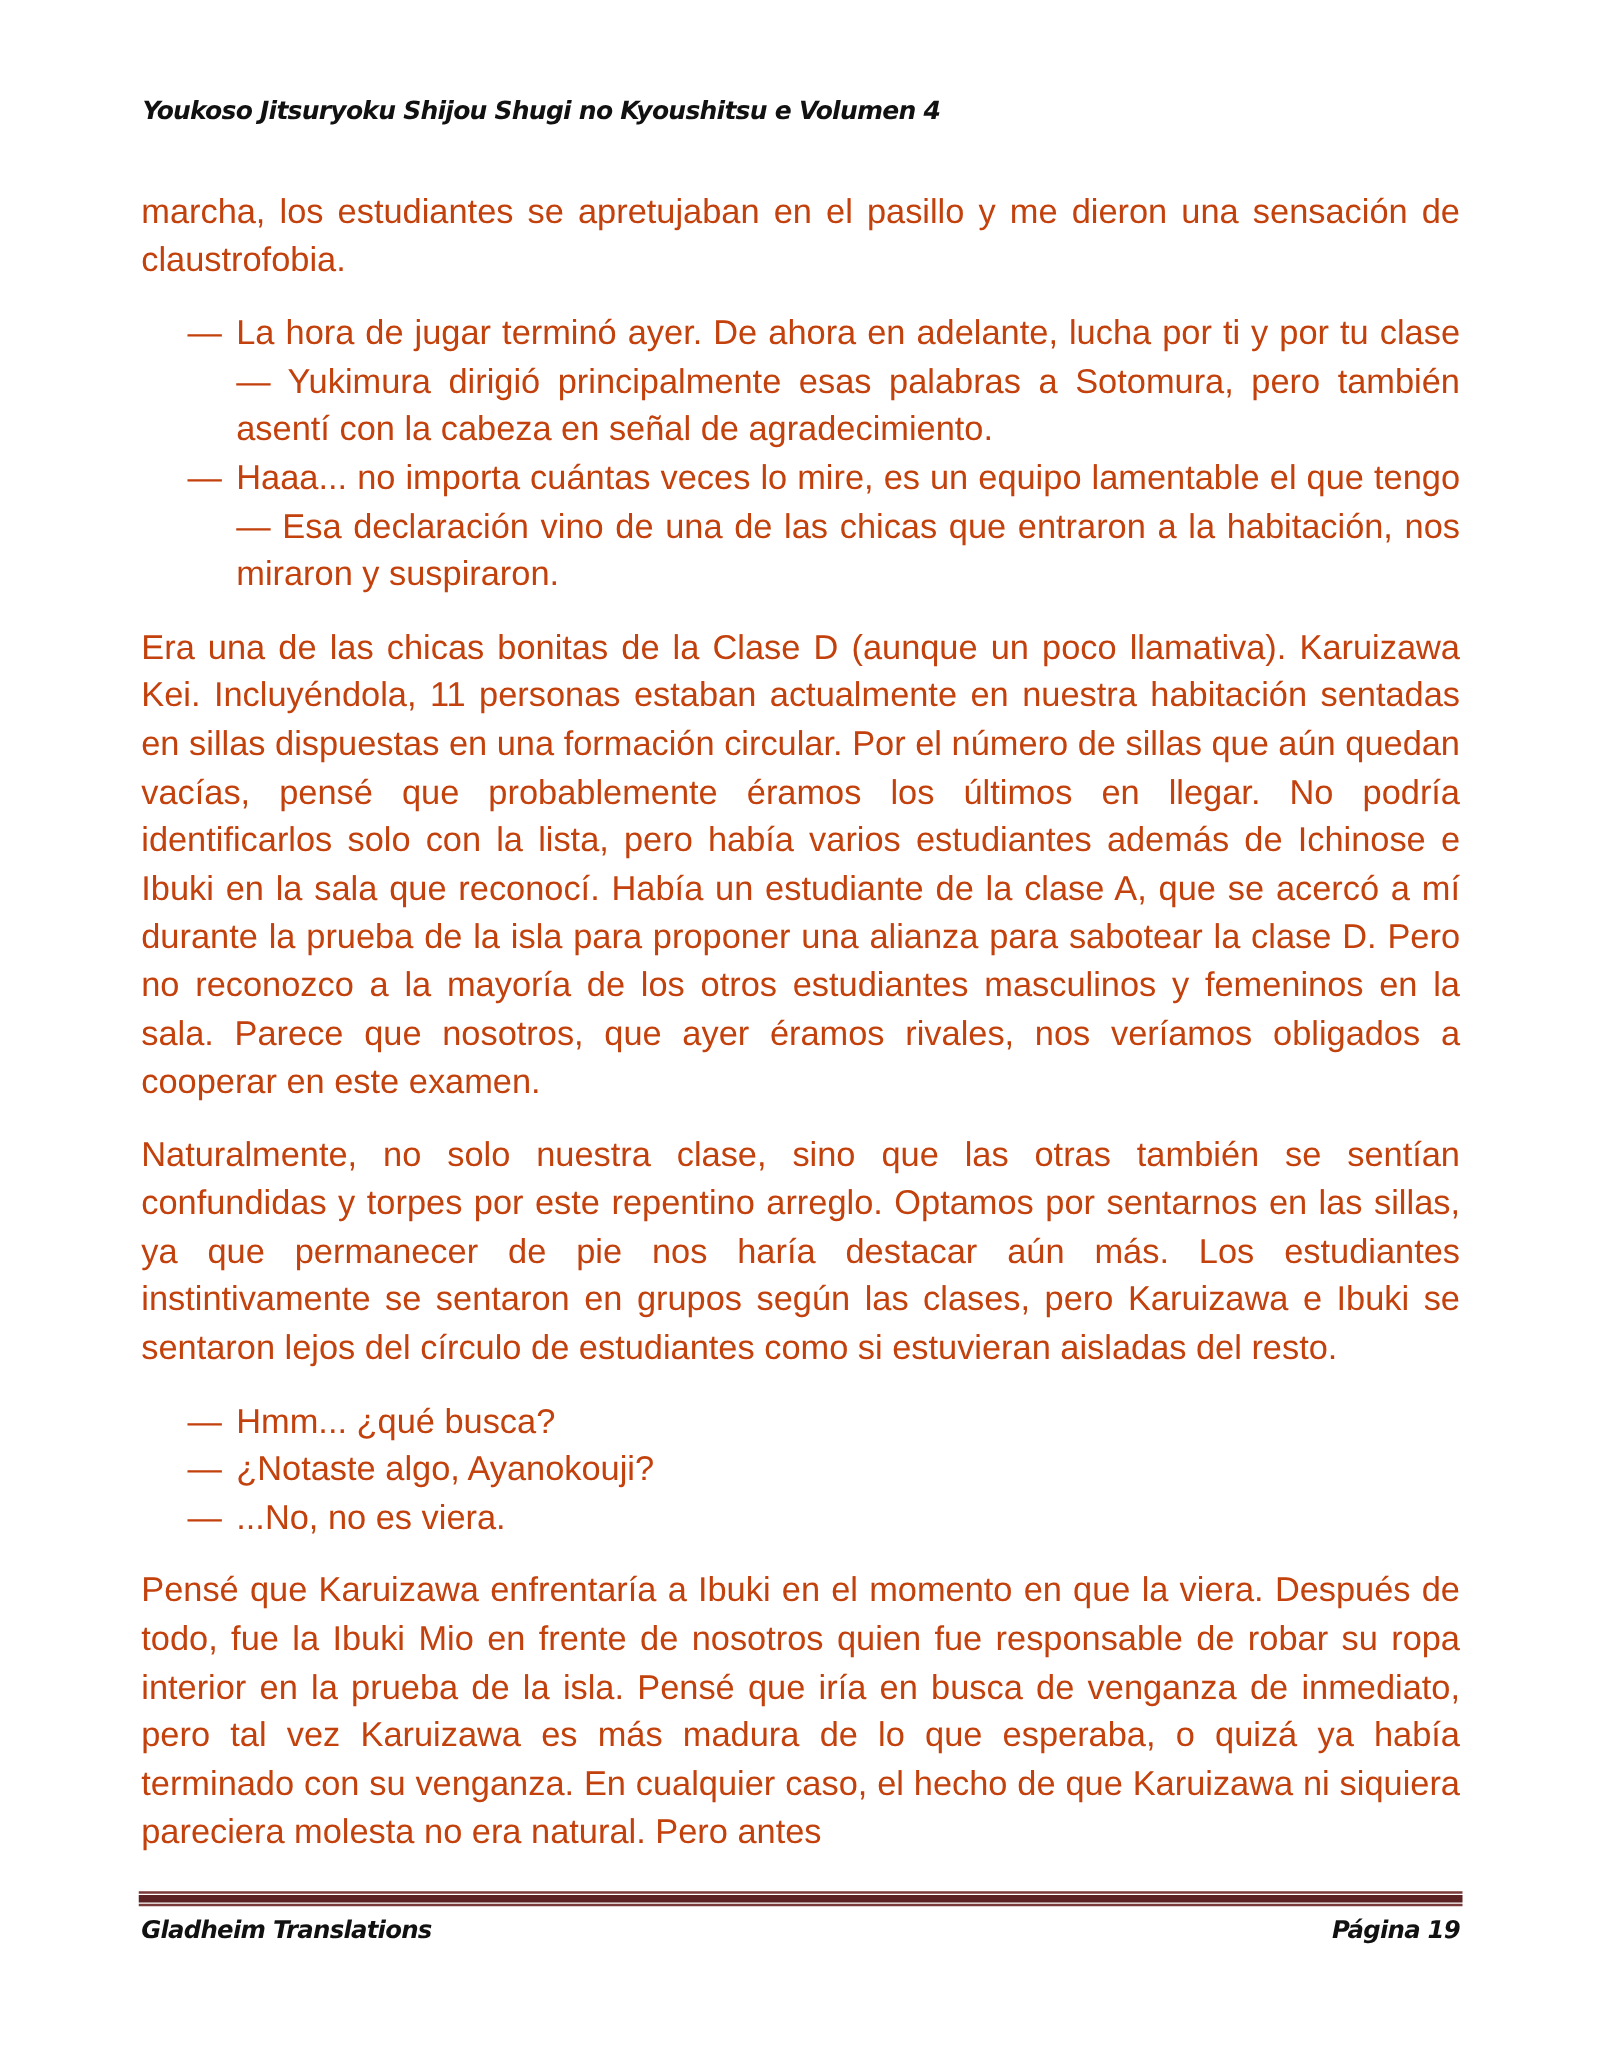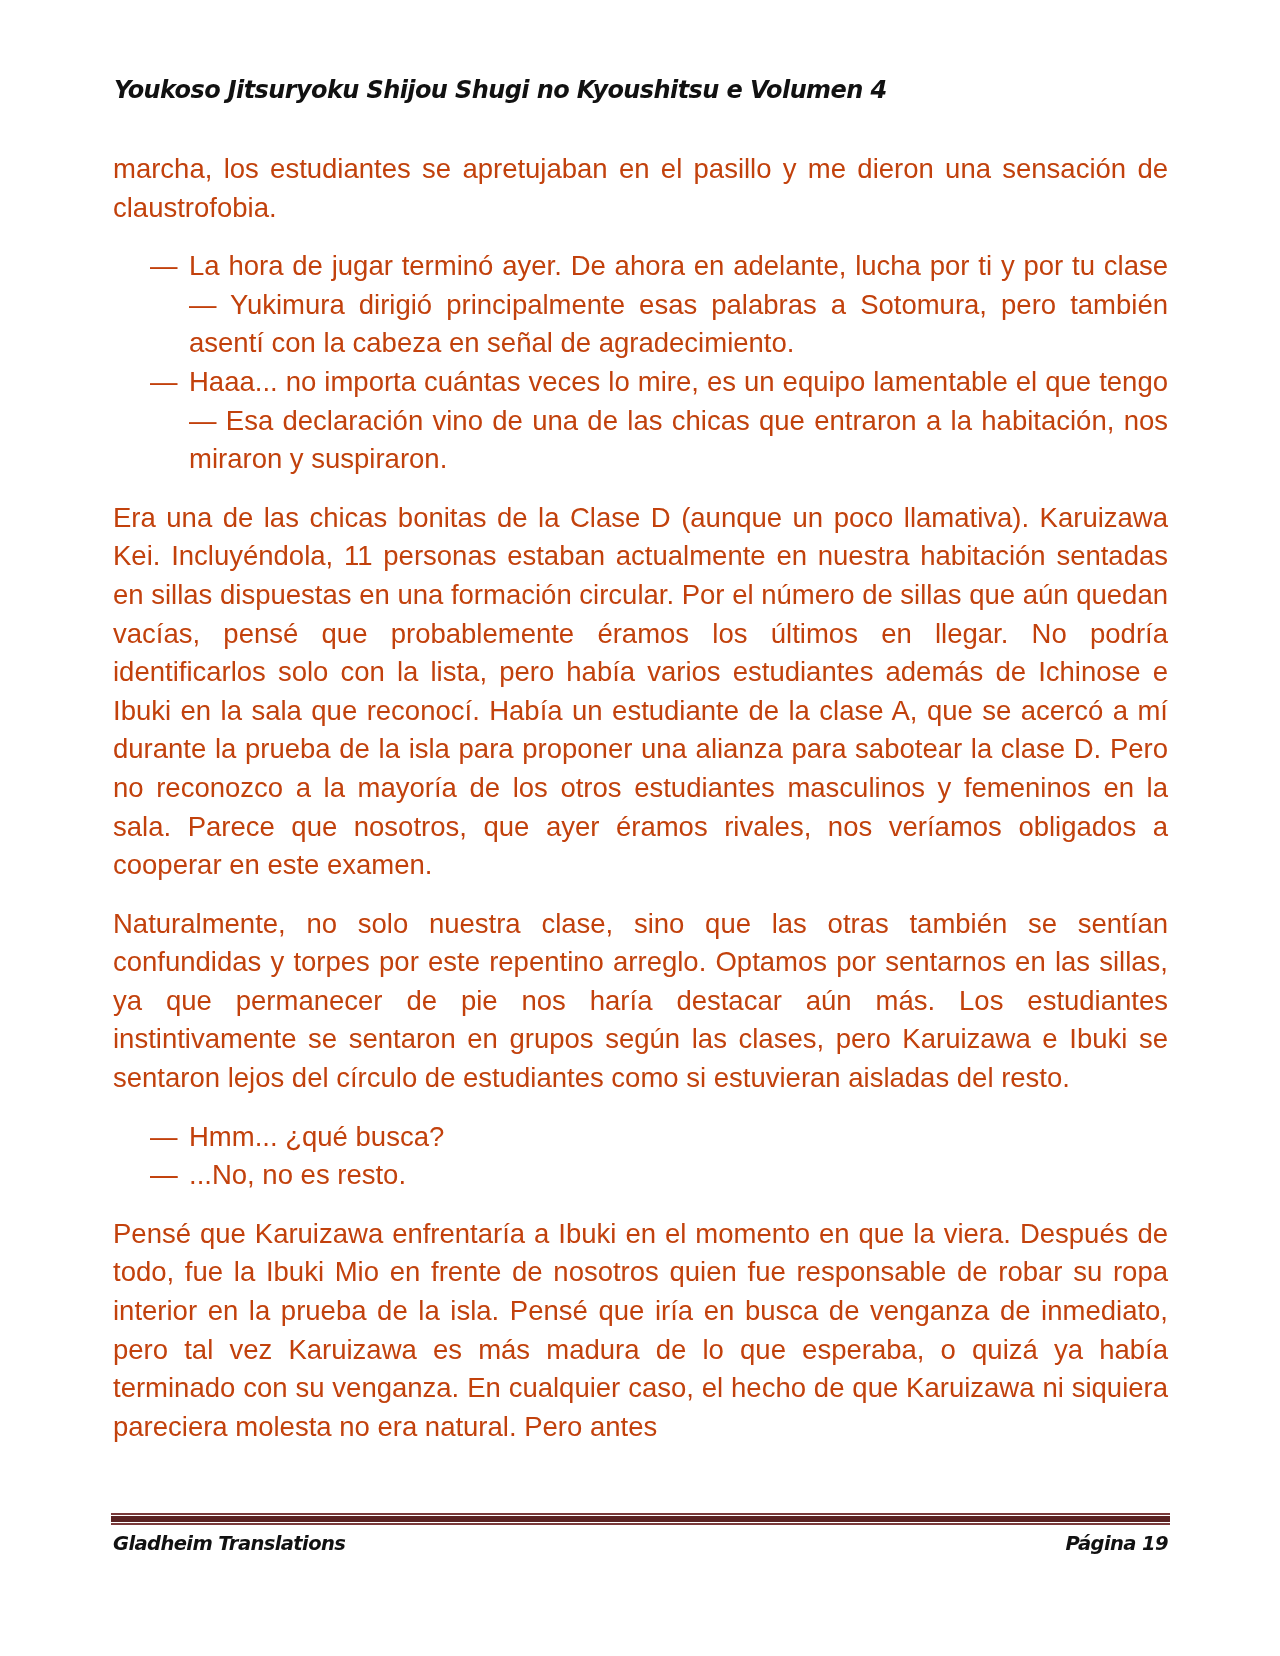--- a/index.html
+++ b/index.html
@@ -14,21 +14,21 @@
       overflow: hidden;
       color: #111111;
     }
     .page-header {
       position: absolute;
       left: 114px;
       top: 76px;
       font-family: "DejaVu Sans", sans-serif;
       font-weight: bold;
       font-style: italic;
-      font-size: 24px;
+      font-size: 20px;
       letter-spacing: -0.6px;
       color: #111111;
       white-space: nowrap;
     }
     .body-text {
       position: absolute;
       left: 113px;
       top: 150px;
       width: 1055px;
       font-family: "Liberation Sans", sans-serif;
@@ -119,24 +119,25 @@
   <p class="para">Era una de las chicas bonitas de la Clase D (aunque un poco llamativa). Karuizawa Kei. Incluyéndola, 11 personas estaban actualmente en nuestra habitación sentadas en sillas dispuestas en una formación circular. Por el número de sillas que aún quedan vacías, pensé que probablemente éramos los últimos en llegar. No podría identificarlos solo con la lista, pero había varios estudiantes además de Ichinose e Ibuki en la sala que reconocí. Había un estudiante de la clase A, que se acercó a mí durante la prueba de la isla para proponer una alianza para sabotear la clase D. Pero no reconozco a la mayoría de los otros estudiantes masculinos y femeninos en la sala. Parece que nosotros, que ayer éramos rivales, nos veríamos obligados a cooperar en este examen.</p>
   <p class="para">Naturalmente, no solo nuestra clase, sino que las otras también se sentían confundidas y torpes por este repentino arreglo. Optamos por sentarnos en las sillas, ya que permanecer de pie nos haría destacar aún más. Los estudiantes instintivamente se sentaron en grupos según las clases, pero Karuizawa e Ibuki se sentaron lejos del círculo de estudiantes como si estuvieran aisladas del resto.</p>
 
   <ul class="dialogue">
     <li class="dialogue-line">
       <span class="dash">—</span>
       <span>Hmm... ¿qué busca?</span>
     </li>
     <li class="dialogue-line">
       <span class="dash">—</span>
+      <span>¿Notaste algo, Ayanokouji?</span>
     </li>
     <li class="dialogue-line">
       <span class="dash">—</span>
-      <span>...No, no es resto.</span>
+      <span>...No, no es viera.</span>
     </li>
   </ul>
 
   <p class="para">Pensé que Karuizawa enfrentaría a Ibuki en el momento en que la viera. Después de todo, fue la Ibuki Mio en frente de nosotros quien fue responsable de robar su ropa interior en la prueba de la isla. Pensé que iría en busca de venganza de inmediato, pero tal vez Karuizawa es más madura de lo que esperaba, o quizá ya había terminado con su venganza. En cualquier caso, el hecho de que Karuizawa ni siquiera pareciera molesta no era natural. Pero antes</p>
 </div>
 
 <div class="footer-rule">
   <div class="line-thin-top"></div>
   <div class="line-thick"></div>
   <div class="line-thin-bottom"></div>

